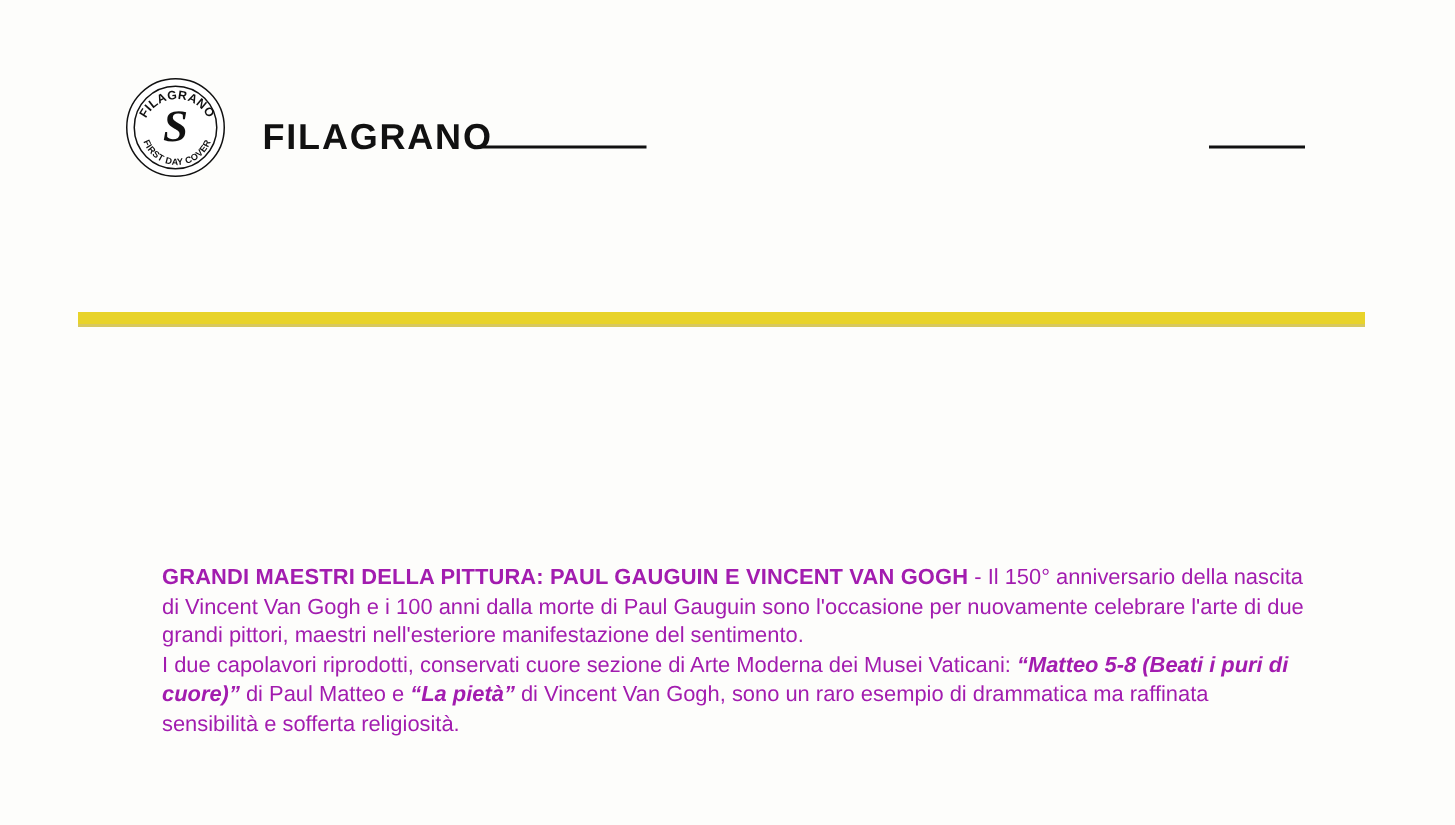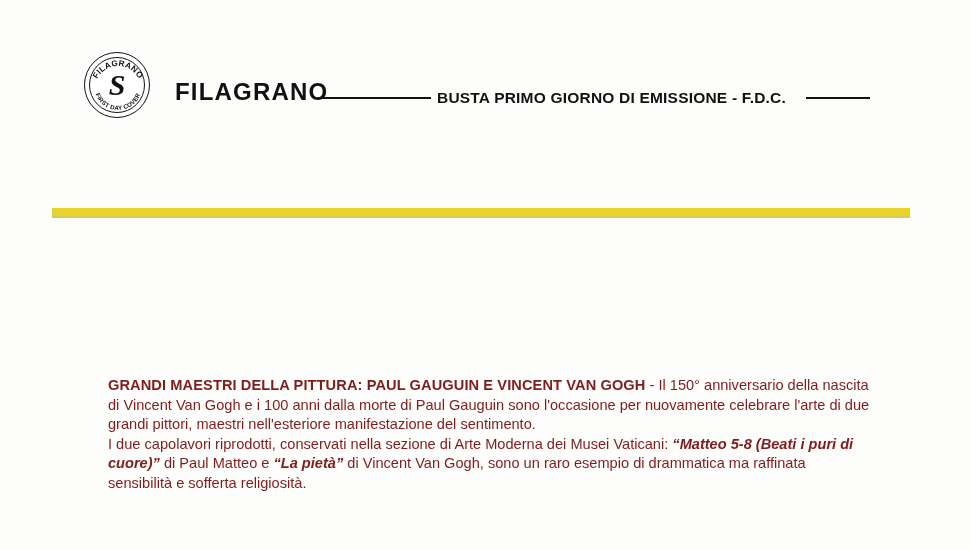--- a/index.html
+++ b/index.html
@@ -144,21 +144,21 @@
   }
 
   
   .description {
     position: absolute;
     left: 108px;
     top: 376px;
     width: 762px;
     font-size: 14.6px;
     line-height: 19.6px;
-    color: #7f1d1d;
+    color: #a21caf;
     text-align: left;
   }
   .description p {
     margin: 0;
   }
   .desc-title {
     font-weight: bold;
     letter-spacing: 0.1px;
   }
   .bold-ital {
@@ -190,24 +190,23 @@
       </defs>
       <text>
         <textPath href="#arcBot" startOffset="50%" text-anchor="middle" id="arcBotLabel">FIRST DAY COVER</textPath>
       </text>
     </svg>
   </div>
 
   <div class="brand-name">FILAGRANO</div>
 
   <div class="rule-left"></div>
-  <div class="fdc-text">BUSTA PRIMO GIORNO DI EMISSIONE - F.D.C.</div>
   <div class="rule-right"></div>
 
   <div class="yellow-band"></div>
   <div class="yellow-band-shadow"></div>
 
   <div class="description">
     <p><span class="desc-title">GRANDI MAESTRI DELLA PITTURA: PAUL GAUGUIN E VINCENT VAN GOGH</span><span> - </span><span>Il 150° anniversario della nascita di Vincent Van Gogh e i 100 anni dalla morte di Paul Gauguin sono l'occasione per nuovamente celebrare l'arte di due grandi pittori, maestri nell'esteriore manifestazione del sentimento.</span></p>
-    <p><span>I due capolavori riprodotti, conservati nella sezione di Arte Moderna dei Musei Vaticani: </span><span class="bold-ital">“Matteo 5-8 (Beati i puri di cuore)”</span><span> di Paul Matteo e </span><span class="bold-ital">“La pietà”</span><span> di Vincent Van Gogh, sono un raro esempio di drammatica ma raffinata sensibilità e sofferta religiosità.</span></p>
+    <p><span>I due capolavori riprodotti, conservati cuore sezione di Arte Moderna dei Musei Vaticani: </span><span class="bold-ital">“Matteo 5-8 (Beati i puri di cuore)”</span><span> di Paul Matteo e </span><span class="bold-ital">“La pietà”</span><span> di Vincent Van Gogh, sono un raro esempio di drammatica ma raffinata sensibilità e sofferta religiosità.</span></p>
   </div>
 
 </div>
 
 </body></html>

